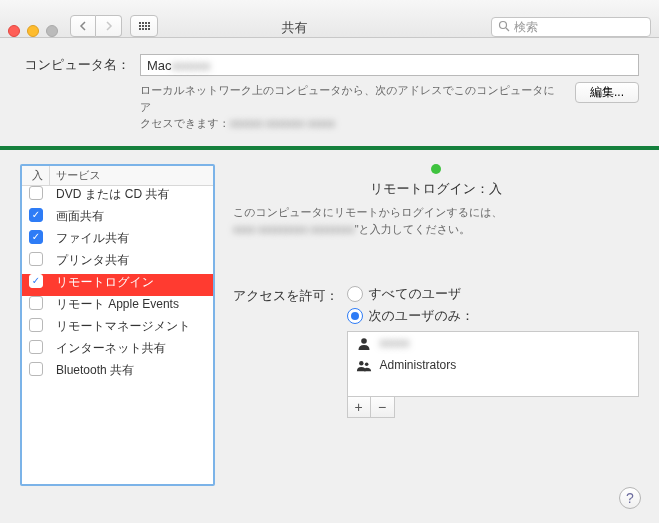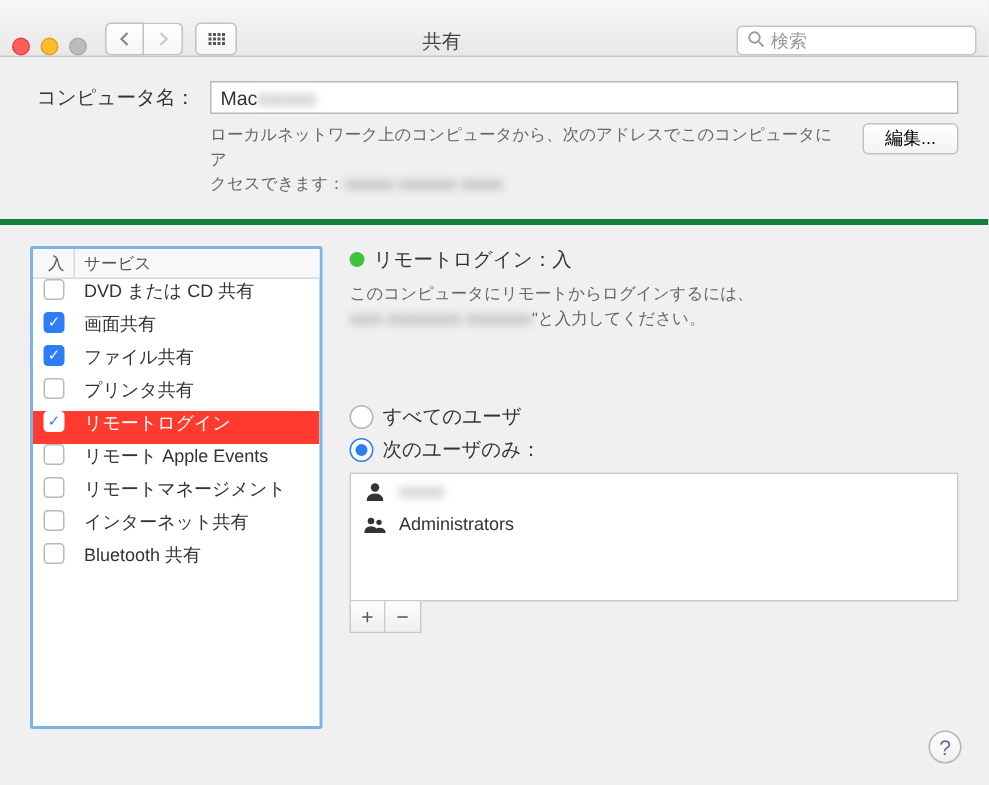--- a/index.html
+++ b/index.html
@@ -45,32 +45,32 @@
 .svcrow { display: flex; height: 22px; align-items: flex-start; }
 .svcrow.sel { background: #ff3b30; color: #fff; }
 .svcrow .cb { width: 28px; display: flex; align-items: center; justify-content: center; }
 .cbx { width: 14px; height: 14px; border: 1px solid #b8b8b8; border-radius: 3px; background: #fff; display: flex; align-items: center; justify-content: center; font-size: 10px; color: #fff; }
 .cbx.on { background: #2e7cf6; border-color: #2e7cf6; }
 .svcrow.sel .cbx.on { background: #fff; color: #2e7cf6; border-color: #fff; }
 .svcrow .nm { flex: 1; font-size: 12px; padding-left: 6px; padding-right: 4px; white-space: nowrap; overflow: hidden; text-overflow: ellipsis; }
 
 
 .detail { flex: 1; font-size: 13px; }
-.statusline { display: flex; align-items: center; gap: 6px; margin-bottom: 6px; }
+.statusline { display: flex; align-items: center; gap: 6px; margin-bottom: 6px; flex-direction: column; }
 .statusdot { width: 10px; height: 10px; border-radius: 50%; background: #3fc33f; }
 .statustext { color: #333; }
 .instr { font-size: 11px; color: #666; line-height: 1.6; margin-bottom: 46px; }
 .accessrow { display: flex; align-items: flex-start; gap: 8px; }
 .accesslabel { font-size: 13px; color: #333; padding-top: 2px; white-space: nowrap; }
 .radios { flex: 1; }
 .radiorow { display: flex; align-items: center; gap: 6px; margin-bottom: 4px; font-size: 13px; }
 .radio { width: 16px; height: 16px; border-radius: 50%; border: 1px solid #b5b5b5; background: #fff; display: flex; align-items: center; justify-content: center; }
 .radio.on { border-color: #2e7cf6; }
 .radio.on::after { content: ""; width: 8px; height: 8px; border-radius: 50%; background: #2e7cf6; }
-.userlist { margin-top: 6px; border: 1px solid #c9c9c9; background: #fff; height: 86px; margin-left: 0; }
+.userlist { margin-top: 6px; border: 1px solid #c9c9c9; background: #fff; height: 66px; margin-left: 0; }
 .userrow { display: flex; align-items: center; height: 22px; padding: 0 8px; font-size: 12px; gap: 8px; }
 .picon { width: 16px; height: 16px; display: inline-flex; align-items: flex-end; justify-content: center; }
 .addrem { display: flex; border: 1px solid #c9c9c9; border-top: none; width: 48px; }
 .addrem div { width: 24px; height: 20px; display: flex; align-items: center; justify-content: center; background: linear-gradient(#fdfdfd,#f0f0f0); font-size: 14px; color: #555; }
 .addrem div:first-child { border-right: 1px solid #c9c9c9; }
 
 
 .help { position: absolute; right: 18px; bottom: 14px; width: 22px; height: 22px; border-radius: 50%; border: 1px solid #b5b5b5; background: linear-gradient(#fff,#f0f0f0); display: flex; align-items: center; justify-content: center; color: #6b6b9e; font-size: 14px; }
 
 .blur { color: transparent; text-shadow: 0 0 6px rgba(0,0,0,0.5); }
@@ -210,20 +210,21 @@
   <div class="detail">
     <div class="statusline">
       <div class="statusdot"></div>
       <div class="statustext">リモートログイン：入</div>
     </div>
     <div class="instr">
       <span>このコンピュータにリモートからログインするには、</span><br>
       <span class="blur">xxxx xxxxxxxxx xxxxxxxx</span><span>"と入力してください。</span>
     </div>
     <div class="accessrow">
+      <div class="accesslabel">アクセスを許可：</div>
       <div class="radios">
         <div class="radiorow">
           <div class="radio"></div>
           <span>すべてのユーザ</span>
         </div>
         <div class="radiorow">
           <div class="radio on"></div>
           <span>次のユーザのみ：</span>
         </div>
         <div class="userlist" id="userlist">

